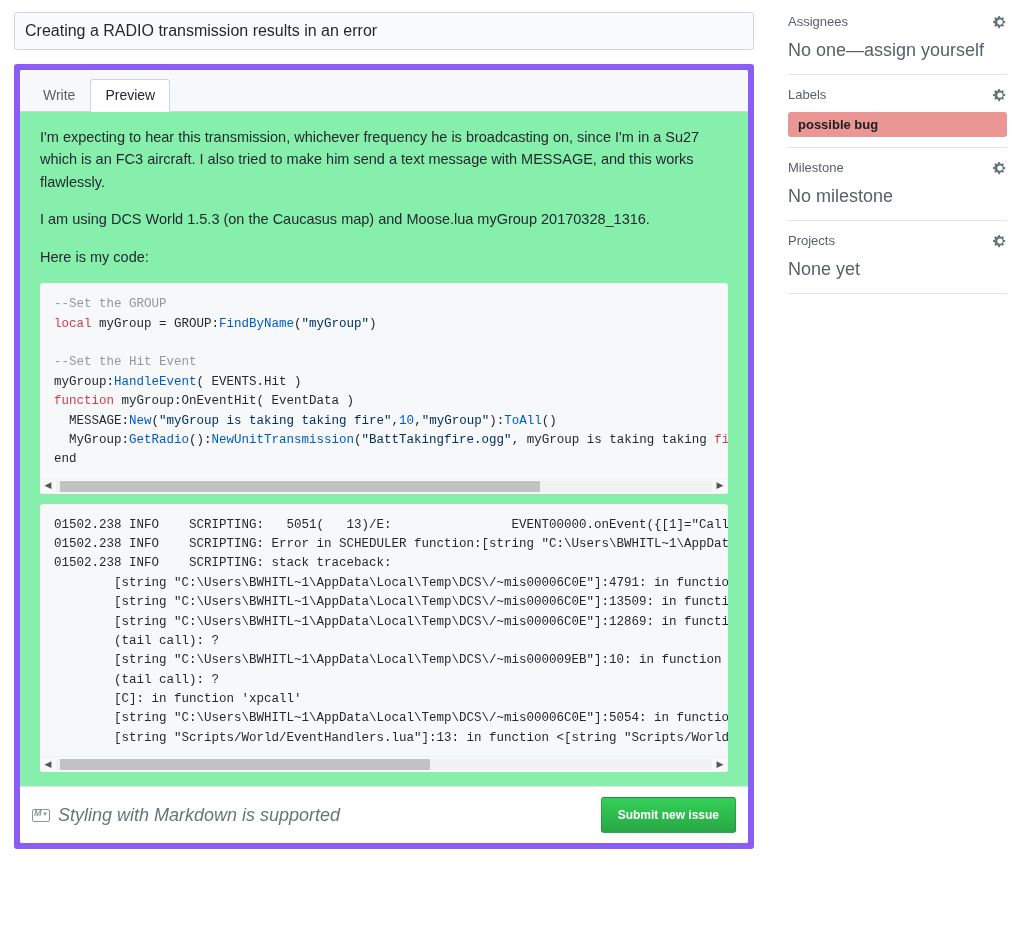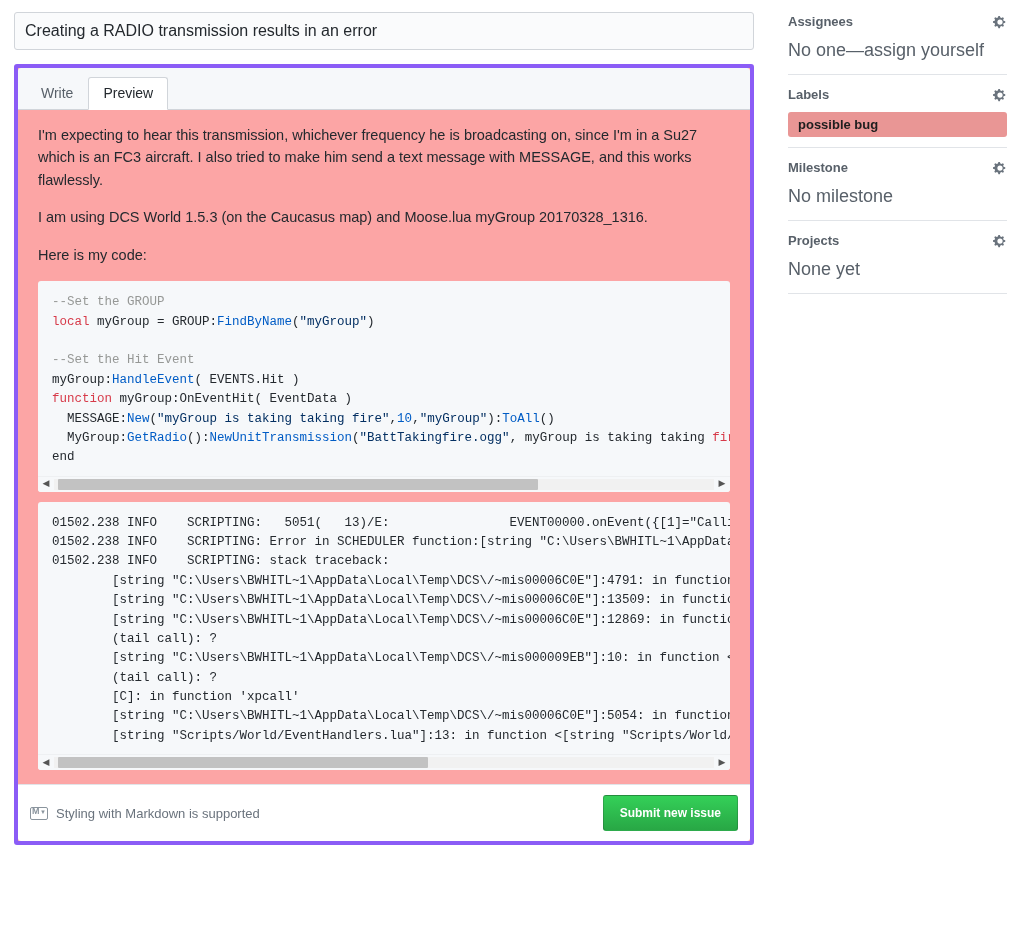--- a/index.html
+++ b/index.html
@@ -41,23 +41,23 @@
     color: #24292e;
     display: flex;
     align-items: center;
     outline: none;
     font-family: "Liberation Sans", sans-serif;
   }
 
   .comment-box {
     width: 740px;
     margin-top: 14px;
-    border: 4px solid #8b5cf6;
-    border-radius: 3px;
-    background: #fca5a5;
+    border: 6px solid #8b5cf6;
+    border-radius: 3px;
+    background: #86efac;
     position: relative;
   }
 
   .tabnav {
     background: #f6f8fa;
     border-bottom: 1px solid #d1d5da;
     height: 42px;
     padding: 7px 8px 0 8px;
     display: flex;
     align-items: flex-end;
@@ -170,22 +170,23 @@
     padding: 10px 12px;
     display: flex;
     align-items: center;
     justify-content: space-between;
     background: #fff;
     border-radius: 0 0 3px 3px;
   }
   .markdown-note {
     display: flex;
     align-items: center;
-    font-size: 13px;
+    font-size: 18px;
     color: #6a737d;
+    font-style: italic;
   }
   .md-icon {
     width: 18px;
     height: 13px;
     border: 1.5px solid #8a949d;
     border-radius: 2px;
     margin-right: 8px;
     position: relative;
   }
   .md-icon::before {
@@ -233,21 +234,21 @@
   }
   .side-section:last-child { border-bottom: 1px solid #e1e4e8; }
   .side-head {
     display: flex;
     align-items: center;
     justify-content: space-between;
     margin-bottom: 8px;
   }
   .side-title {
     font-size: 13px;
-    font-weight: bold;
+    font-weight: normal;
     color: #586069;
     text-align: center;
   }
   .gear {
     width: 14px;
     height: 14px;
     color: #6a737d;
     cursor: pointer;
     display: inline-block;
   }

